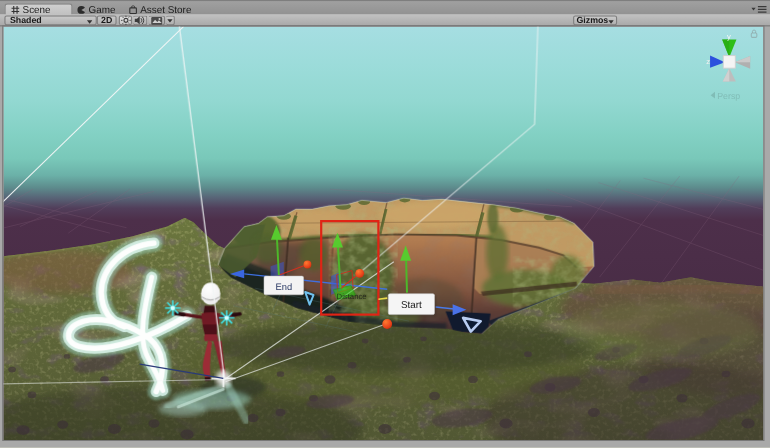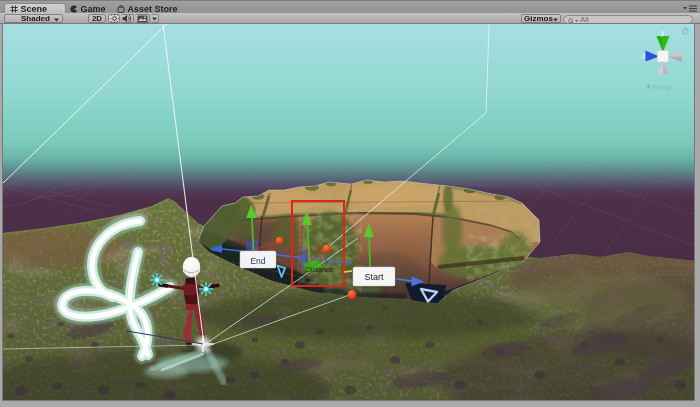--- a/index.html
+++ b/index.html
@@ -1,27 +1,27 @@
 <!DOCTYPE html>
 <html><head><meta charset="utf-8">
 <style>
 *{margin:0;padding:0;box-sizing:border-box}
 html,body{width:700px;height:407px;overflow:hidden;font-family:"Liberation Sans",sans-serif}
 #app{position:relative;width:700px;height:407px;background:#a9a9a9}
 
 #tabs{position:absolute;left:0;top:0;width:700px;height:13px;background:linear-gradient(#a0a0a0,#929292);border-top:1px solid #7e7e7e}
-.tab{position:absolute;top:2px;height:11px;font-size:9px;font-weight:bold;color:#222;display:flex;align-items:center}
+.tab{position:absolute;top:2px;height:11px;font-size:9px;font-weight:normal;color:#222;display:flex;align-items:center}
 #tabScene{left:4px;width:62px;background:linear-gradient(#d0d0d0,#bfbfbf);border:1px solid #888;border-bottom:none;border-radius:3px 3px 0 0;padding-left:5px}
 #tabGame{left:70px}
 #tabStore{left:117px}
 .tmenu{position:absolute;right:3px;top:4px;font-size:6px;color:#3a3a3a;letter-spacing:1px}
 
 #tbar{position:absolute;left:0;top:13px;width:700px;height:11px;background:linear-gradient(#c2c2c2,#a9a9a9);border-bottom:1px solid #757575}
 .btn{position:absolute;top:1px;height:9px;background:linear-gradient(#c9c9c9,#b0b0b0);border:1px solid #7f7f7f;border-radius:2px;font-size:8px;font-weight:bold;color:#1a1a1a;display:flex;align-items:center;justify-content:center}
-#ddShaded{left:4px;width:59px;justify-content:flex-start;padding-left:16px}
+#ddShaded{left:4px;width:84px;justify-content:flex-start;padding-left:4px}
 #ddShaded svg.caret{position:absolute;right:3px;top:3px}
 #b2d{left:88px;width:18px}
 #bsun{left:108px;width:12px;background:linear-gradient(#e2e2e2,#cacaca)}
 #bsnd{left:121px;width:13px;border-left:none}
 #bimg{left:135px;width:15px;border-left:none}
 #bcar{left:151px;width:8px;border-left:none;font-size:5px;color:#333}
 #ddGiz{left:521px;width:40px;font-size:8px}
 #ddGiz svg.caret{position:absolute;right:2px;top:3px}
 #search{position:absolute;left:563px;top:2px;width:130px;height:9px;border:1px solid #8a8a8a;border-radius:5px;background:#c6c6c6;font-size:8px;color:#6e6e6e;display:flex;align-items:center;padding-left:16px}
 
@@ -77,25 +77,20 @@
         <svg width="5" height="4" viewBox="0 0 5 4">
           <path d="M0,0.5 L5,0.5 L2.5,3.5 Z" fill="#333"></path>
         </svg>
       </div>
     <div class="btn" id="ddGiz">
         <span style="margin-right:5px">Gizmos</span>
         <svg class="caret" width="5" height="4" viewBox="0 0 5 4">
           <path d="M0,0.5 L5,0.5 L2.5,3.5 Z" fill="#333"></path>
         </svg>
       </div>
-    <div id="search"><svg style="position:absolute;left:4px;top:1.5px" width="11" height="6" viewBox="0 0 11 6">
-          <circle cx="2.6" cy="2.6" r="1.9" fill="none" stroke="#666" stroke-width="0.9"></circle>
-          <path d="M4 4l1.4 1.4" stroke="#666" stroke-width="0.9"></path>
-          <path d="M7 2l1.6 2 1.6-2z" fill="#666"></path>
-        </svg>All</div>
   </div>
   <div id="vp">
   <svg width="691" height="376" viewBox="3 24 691 376">
   <defs>
     <linearGradient id="sky" x1="0" y1="24" x2="0" y2="400" gradientUnits="userSpaceOnUse">
       <stop offset="0" stop-color="#a6dee2"></stop>
       <stop offset="0.09" stop-color="#9cdcda"></stop>
       <stop offset="0.18" stop-color="#92d8d1"></stop>
       <stop offset="0.26" stop-color="#83d1c4"></stop>
       <stop offset="0.32" stop-color="#79c8b9"></stop>

